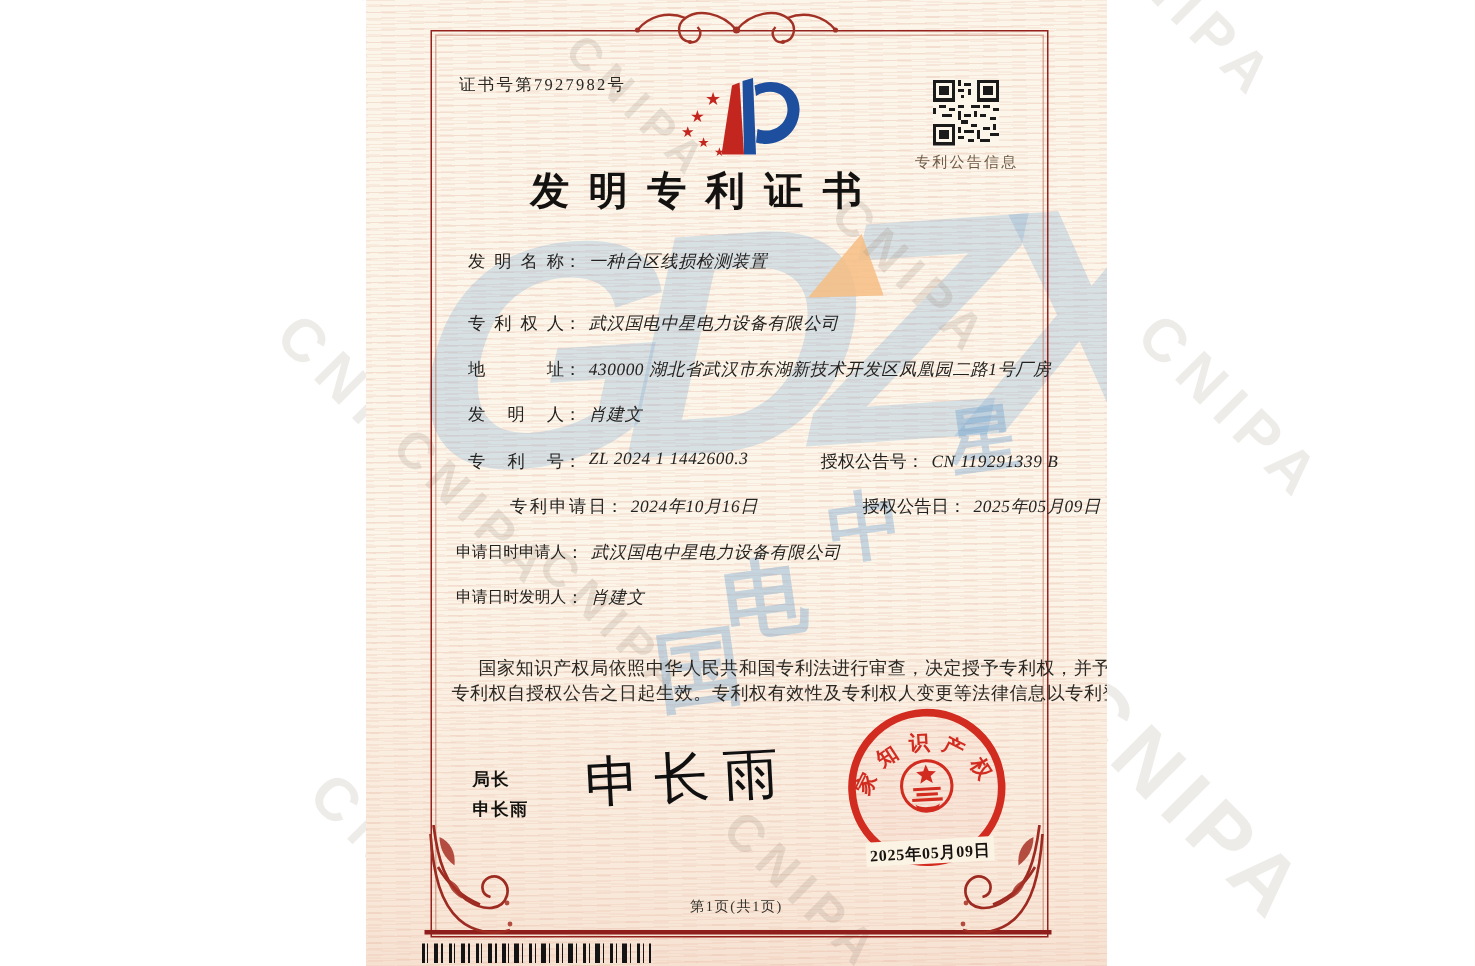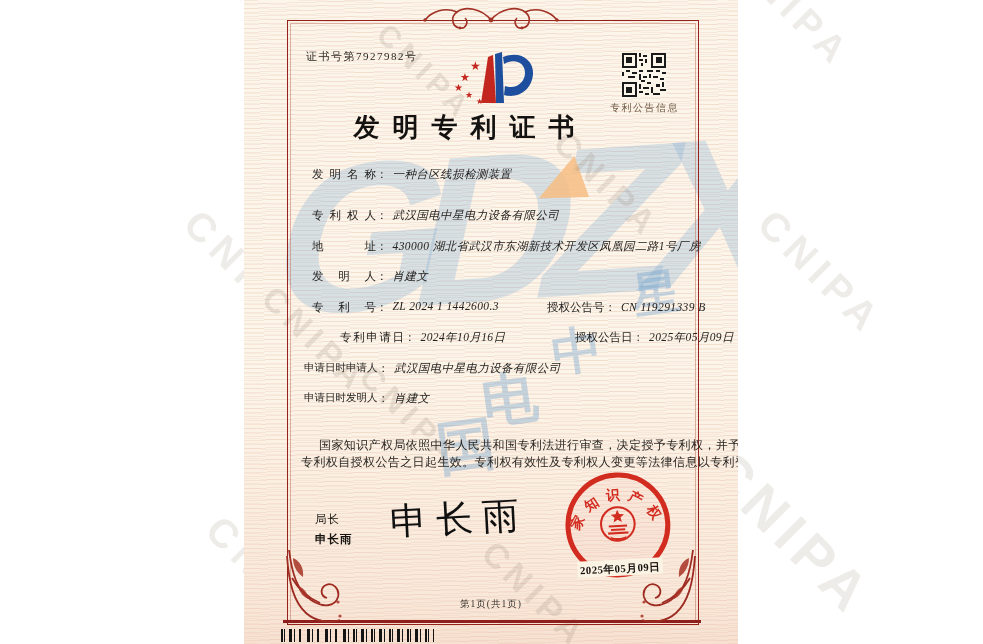--- a/index.html
+++ b/index.html
@@ -54,21 +54,21 @@
   .frow.long{left:60px;}
   .frow.long .flabel{width:auto;font-size:10.5px;text-align-last:auto;}
   .pair2{position:absolute;left:235px;top:0;white-space:nowrap;}
   .pair2 .flabel2{display:inline-block;}
   
   .statement{left:57px;top:437px;width:400px;font-size:12px;line-height:17px;letter-spacing:0.4px;
              color:#2b2723;z-index:4;}
   .statement .l1{text-indent:18px;white-space:nowrap;}
   .statement .l2{white-space:nowrap;}
   
-  .director-label{left:71px;top:512px;font-size:11.5px;font-weight:normal;color:#15130f;
+  .director-label{left:71px;top:512px;font-size:11.5px;font-weight:bold;color:#15130f;
                   font-family:"Liberation Sans",sans-serif;letter-spacing:1px;z-index:4;}
   .director-name{left:71px;top:532px;font-size:11.5px;font-weight:bold;color:#15130f;
                  font-family:"Liberation Sans",sans-serif;letter-spacing:1px;z-index:4;}
   .signature{left:146px;top:494px;font-size:37px;letter-spacing:9px;color:#101010;
              transform:rotate(-3deg);z-index:4;font-family:"DejaVu Serif",serif;}
   .seal{left:318px;top:471px;z-index:5;transform:rotate(-3deg);}
   
   .page-number{left:0;top:598px;width:494px;text-align:center;font-size:9.5px;letter-spacing:1px;
                color:#33302b;z-index:4;}
   .barcode{left:37px;top:629px;width:153px;height:13px;z-index:4;background:

